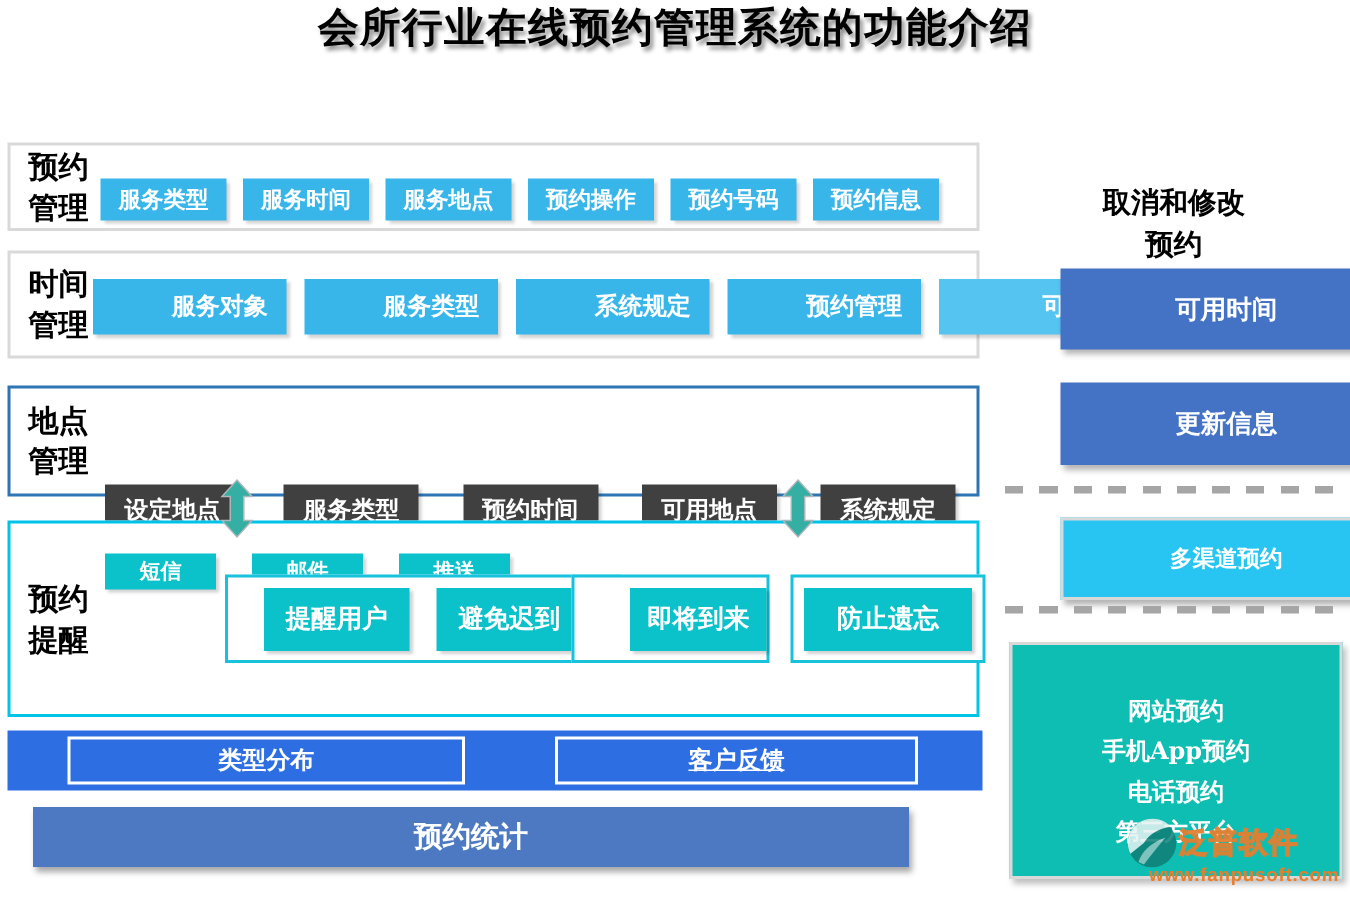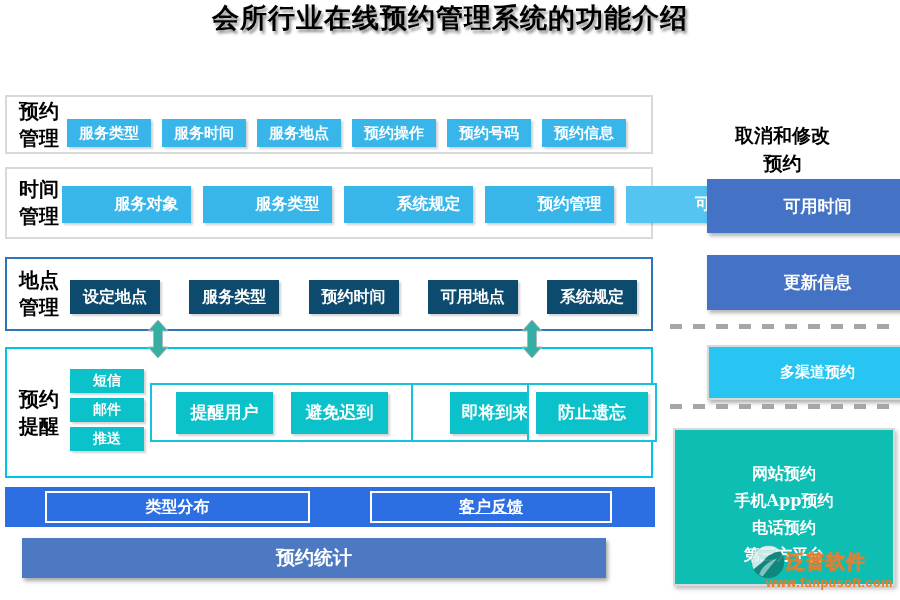--- a/index.html
+++ b/index.html
@@ -19,39 +19,39 @@
   .row4{top:347px;height:131px;border:2px solid #00C3E8;}
 
   .rowlabel{position:absolute;left:10px;top:50%;transform:translateY(-50%);
             width:44px;font-size:20px;line-height:1.35;font-weight:bold;color:#000;
             text-align:center;}
 
   .chip{display:flex;align-items:center;justify-content:center;color:#fff;font-weight:bold;
         box-shadow:2px 2px 2px rgba(0,0,0,0.18);}
   .sky{background:#38B6EA;}
   .skylight{background:#55C4F0;}
-  .royal{background:#0c4a6e;}
+  .royal{background:#404040;margin-top:43px;}
   .teal{background:#0BC2CA;}
 
   .items1{position:absolute;left:60px;top:22px;display:flex;gap:11px;}
   .items1 .chip{width:84px;height:28px;font-size:15px;}
   .items2{position:absolute;left:55px;top:17px;display:flex;gap:12px;}
   .items2 .chip{width:89px;height:37px;font-size:16px;padding-left:40px;}
   .items2 .chip.wide{width:138px;}
   .items3{position:absolute;left:63px;right:14px;top:21px;display:flex;justify-content:space-between;}
   .items3 .chip{width:90px;height:34px;font-size:16px;}
 
   
-  .channels{position:absolute;left:63px;top:20px;display:flex;flex-direction:column;gap:5px;}
+  .channels{position:absolute;left:63px;top:20px;display:flex;flex-direction:row;gap:24px;}
   .channels .chip{width:74px;height:24px;font-size:14px;}
   .rgroup{position:absolute;top:34px;height:59px;border:2px solid #17C2DC;box-sizing:border-box;
           display:flex;align-items:center;justify-content:center;gap:18px;background:#fff;}
   .rgroup .chip{height:42px;font-size:17px;}
   .g1{left:143px;width:264px;}
-  .g2{left:404px;width:132px;padding-left:37px;}
+  .g2{left:374px;width:132px;padding-left:37px;}
   .g3{left:520px;width:130px;}
   .g1 .chip{width:97px;}
   .g2 .chip,.g3 .chip{width:112px;}
 
   
   .uparrow{position:absolute;width:22px;height:40px;z-index:5;}
   .arrow1{left:147px;top:319px;}
   .arrow2{left:521px;top:319px;}
 
   

